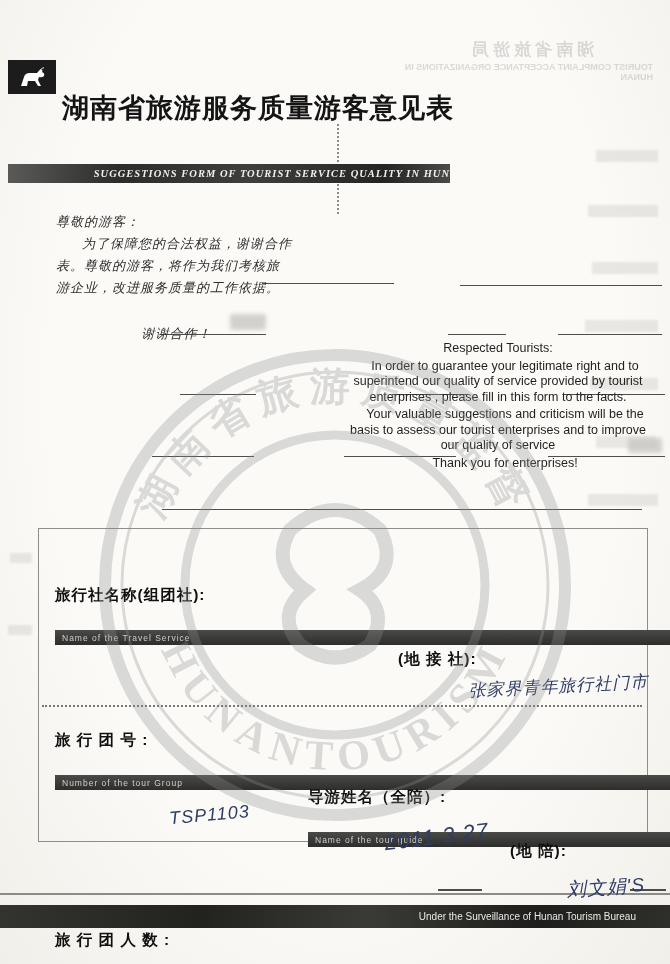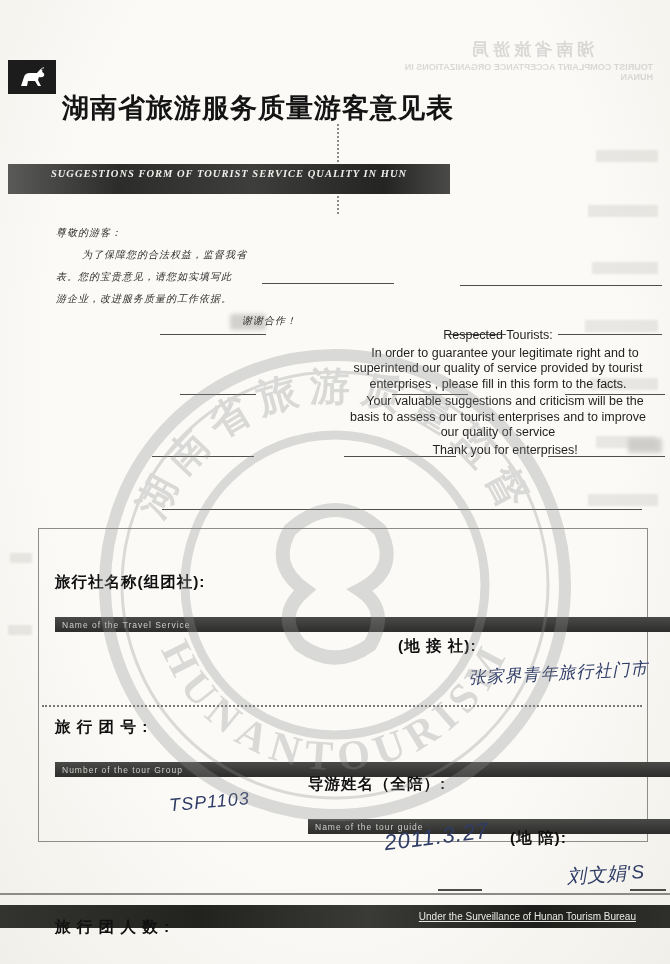--- a/index.html
+++ b/index.html
@@ -3,53 +3,53 @@
 <meta charset="utf-8">
 <style>
   html,body{margin:0;padding:0;}
   body{background:#dddbd7;font-family:"Liberation Sans",sans-serif;}
   #page{position:relative;width:670px;height:964px;margin:0 auto;overflow:hidden;
         background:radial-gradient(ellipse at 50% 40%, #fbfaf7 60%, #f1efe9 100%);}
   .abs{position:absolute;}
   
   .horse-box{left:8px;top:60px;width:48px;height:34px;background:#1c1c1c;display:flex;align-items:center;justify-content:center;}
   .page-title{left:62px;top:56px;font-size:27px;font-weight:900;color:#141414;letter-spacing:1px;white-space:nowrap;}
-  .subtitle-bar{left:8px;top:94px;width:442px;height:30px;
+  .subtitle-bar{left:8px;top:94px;width:442px;height:19px;
       background:linear-gradient(90deg,#5a5a58,#2c2c2a 25%,#3e3e3c 55%,#242422 85%,#4a4a48);
       color:#efefec;font-family:"Liberation Serif",serif;font-style:italic;font-weight:bold;
-      font-size:10.5px;text-align:center;line-height:19px;letter-spacing:1px;white-space:nowrap;}
+      font-size:10.5px;text-align:right;line-height:19px;letter-spacing:1px;white-space:nowrap;}
   .bleed-cn{left:468px;top:38px;font-size:17px;font-weight:bold;color:#9a9a9a;opacity:.35;
       transform:scaleX(-1);filter:blur(.6px);letter-spacing:4px;}
   .bleed-en{left:388px;top:62px;width:265px;font-size:9px;font-weight:bold;color:#a8a8a8;opacity:.4;
       transform:scaleX(-1);filter:blur(.7px);}
   .bleed-blk{background:#b9b7b2;opacity:.28;filter:blur(1.2px);}
   
-  .intro-cn{left:56px;top:122px;width:275px;font-size:10px;line-height:22px;color:#2e2e2e;
+  .intro-cn{left:56px;top:122px;width:275px;font-size:13px;line-height:22px;color:#2e2e2e;
       font-style:italic;letter-spacing:1px;}
   .intro-cn .ind{display:block;}
-  .intro-cn .last{text-align:right;padding-right:34px;}
+  .intro-cn .last{text-align:center;padding-right:34px;margin-top:24px;}
   .intro-divider{left:337px;top:124px;height:90px;border-left:2px dotted #8a8a8a;}
   .intro-en{left:348px;top:118px;width:300px;font-size:12.5px;line-height:15.5px;color:#1f1f1f;text-align:center;}
   .intro-en p{margin:0 0 2px 0;}
   .intro-en p.ind{text-indent:14px;}
   
   .cnlbl{font-size:15.5px;font-weight:bold;color:#101010;letter-spacing:1px;white-space:nowrap;}
   .bar{background:linear-gradient(180deg,#4a4a48,#2d2d2b);color:#cfcecb;font-size:8.5px;
       padding:3px 7px 2px 7px;letter-spacing:1px;white-space:nowrap;}
   .uline{border-bottom:1.5px solid #4e4e4c;height:1px;}
   .hand{font-style:italic;color:#2e3c66;white-space:nowrap;letter-spacing:1px;}
   .smudge{background:#c9c7c3;opacity:.8;filter:blur(2px);border-radius:2px;}
   
   .rate-box{left:38px;top:528px;width:608px;height:312px;border:1.5px solid #8f8d89;}
   .dotline{left:42px;top:705px;width:600px;border-top:2px dotted #777;}
   .gray-rule{left:0;top:893px;width:670px;height:2px;background:#8d8b87;}
   .dash{height:2px;background:#4c4c4a;}
   .bottom-bar{left:0;top:905px;width:670px;height:23px;
       background:linear-gradient(90deg,#33332f,#22221f 30%,#3a3a36 55%,#1e1e1c 80%,#2e2e2a);
-      color:#e8e8e4;font-size:10px;text-align:right;line-height:23px;padding-right:34px;box-sizing:border-box;text-decoration:underline;}
+      color:#e8e8e4;font-size:10px;text-align:right;line-height:23px;padding-right:34px;box-sizing:border-box;}
   .hand-date{left:384px;top:824px;font-size:22px;transform:rotate(-7deg);z-index:40;}
   
   #stamp{left:90px;top:340px;width:490px;height:490px;opacity:.30;z-index:30;pointer-events:none;}
   .z{position:relative;z-index:5;}
 </style>
 </head>
 <body>
 
 <div id="page">
 
@@ -69,22 +69,22 @@
     <svg width="34" height="26" viewBox="0 0 34 26">
       <path d="M6 22 L9 13 Q10 9 15 9 L22 9 Q26 4 29 3 L27 8 Q30 9 29 12 Q27 14 24 13 L23 16 L26 22 L23 22 L20 17 L13 17 L12 22 Z" fill="#ffffff"></path>
       <circle cx="27.5" cy="5.5" r="1" fill="#1c1c1c"></circle>
     </svg>
   </div>
   <div class="abs page-title z">湖南省旅游服务质量游客意见表</div>
   <div class="abs subtitle-bar z">SUGGESTIONS FORM OF TOURIST SERVICE QUALITY IN HUN</div>
 
   <div class="abs intro-cn z">
     <span class="ind">尊敬的游客：</span>
-    <span class="ind" style="text-indent:26px;">为了保障您的合法权益，监督我省</span>
-    <span class="ind">表。您的宝贵意见，请您如实填写此</span>
+    <span class="ind" style="text-indent:26px;">为了保障您的合法权益，谢谢合作</span>
+    <span class="ind">表。尊敬的游客，将作为我们考核旅</span>
     <span class="ind">游企业，改进服务质量的工作依据。</span>
     <span class="ind last">谢谢合作！</span>
   </div>
   <div class="abs intro-divider"></div>
   <div class="abs intro-en z">
     <p>Respected Tourists:</p>
     <p class="ind">In order to guarantee your legitimate right and to superintend our quality of service provided by tourist enterprises , please  fill  in this form to the facts.</p>
     <p class="ind">Your valuable suggestions and criticism will be the basis to assess our tourist enterprises and to improve our quality of service</p>
     <p class="ind">Thank you for enterprises!</p>
   </div>

